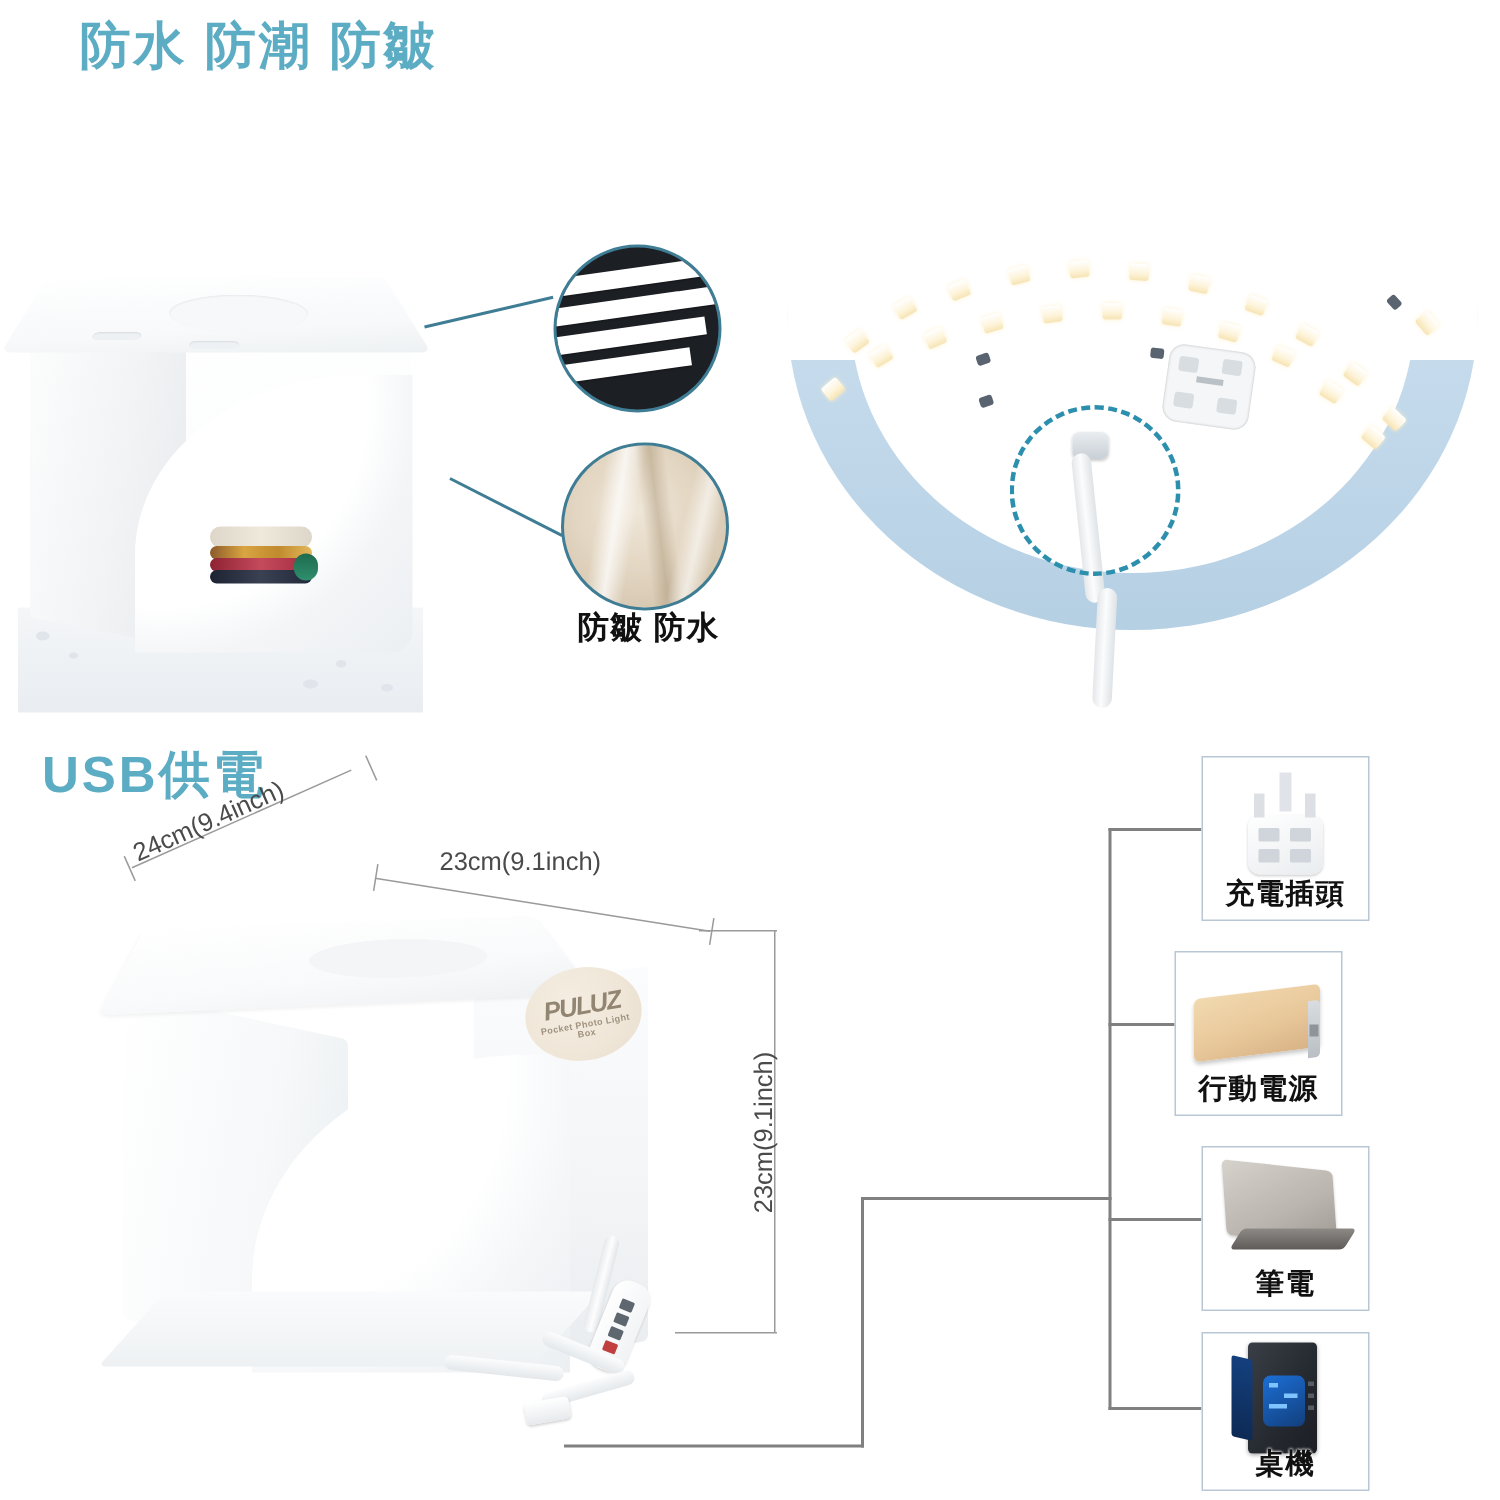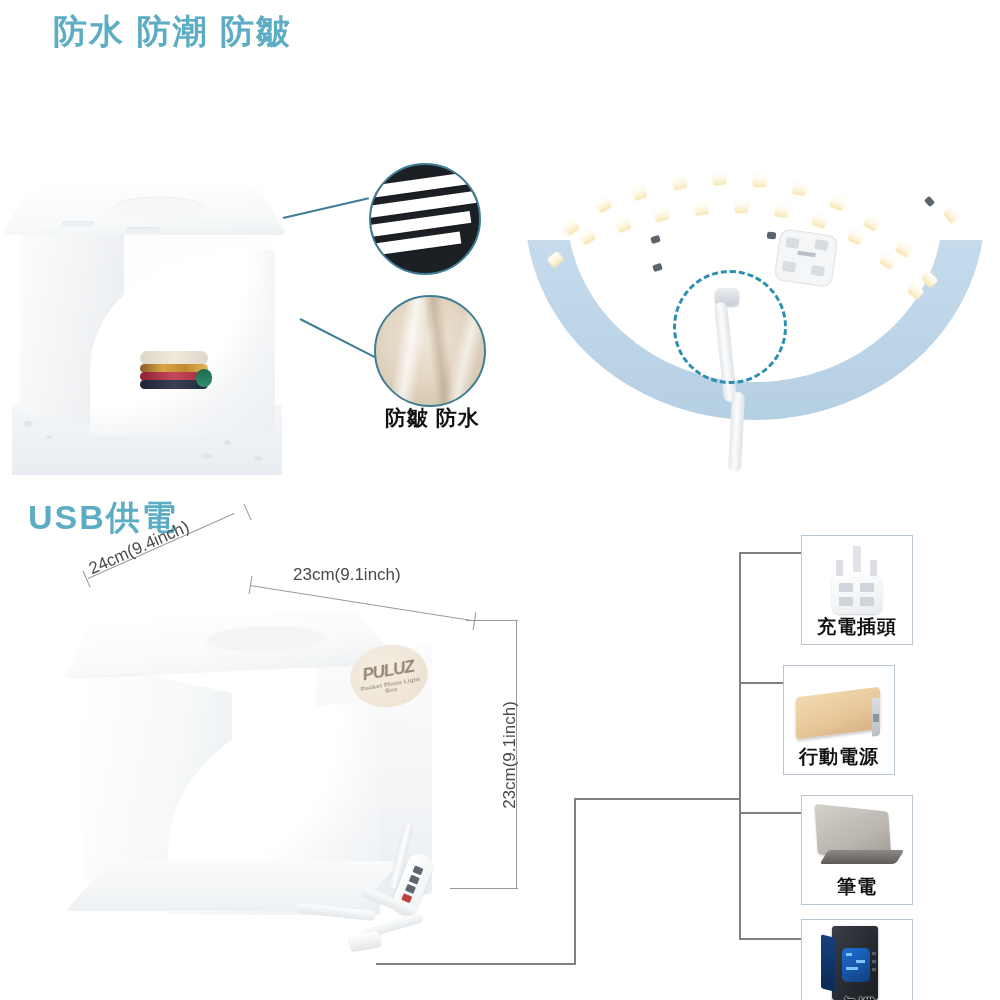--- a/index.html
+++ b/index.html
@@ -113,21 +113,21 @@
   
   .dim-line{position:absolute;background:#9a9a9a;}
   .dim-label{
     position:absolute;color:#4a4a4a;font-size:17px;white-space:nowrap;
     font-family:"Liberation Sans",sans-serif;
   }
   .tree-line{position:absolute;background:#808080;}
   .dev-box{
     position:absolute;width:110px;height:108px;
     border:1px solid #b9c6d4;background:#ffffff;
-    display:flex;flex-direction:column;align-items:center;justify-content:flex-end;margin-top:31px;
+    display:flex;flex-direction:column;align-items:center;justify-content:flex-end;
   }
   .dev-label{
     font-weight:bold;font-size:19px;color:#111;letter-spacing:1px;
     margin-bottom:4px;position:relative;z-index:3;
     text-shadow:0 0 2px #fff,0 0 2px #fff;
   }
   .dev-art{position:absolute;left:0;top:2px;width:110px;height:86px;}
 
   
   .lb2{left:60px;top:585px;width:430px;height:345px;}

